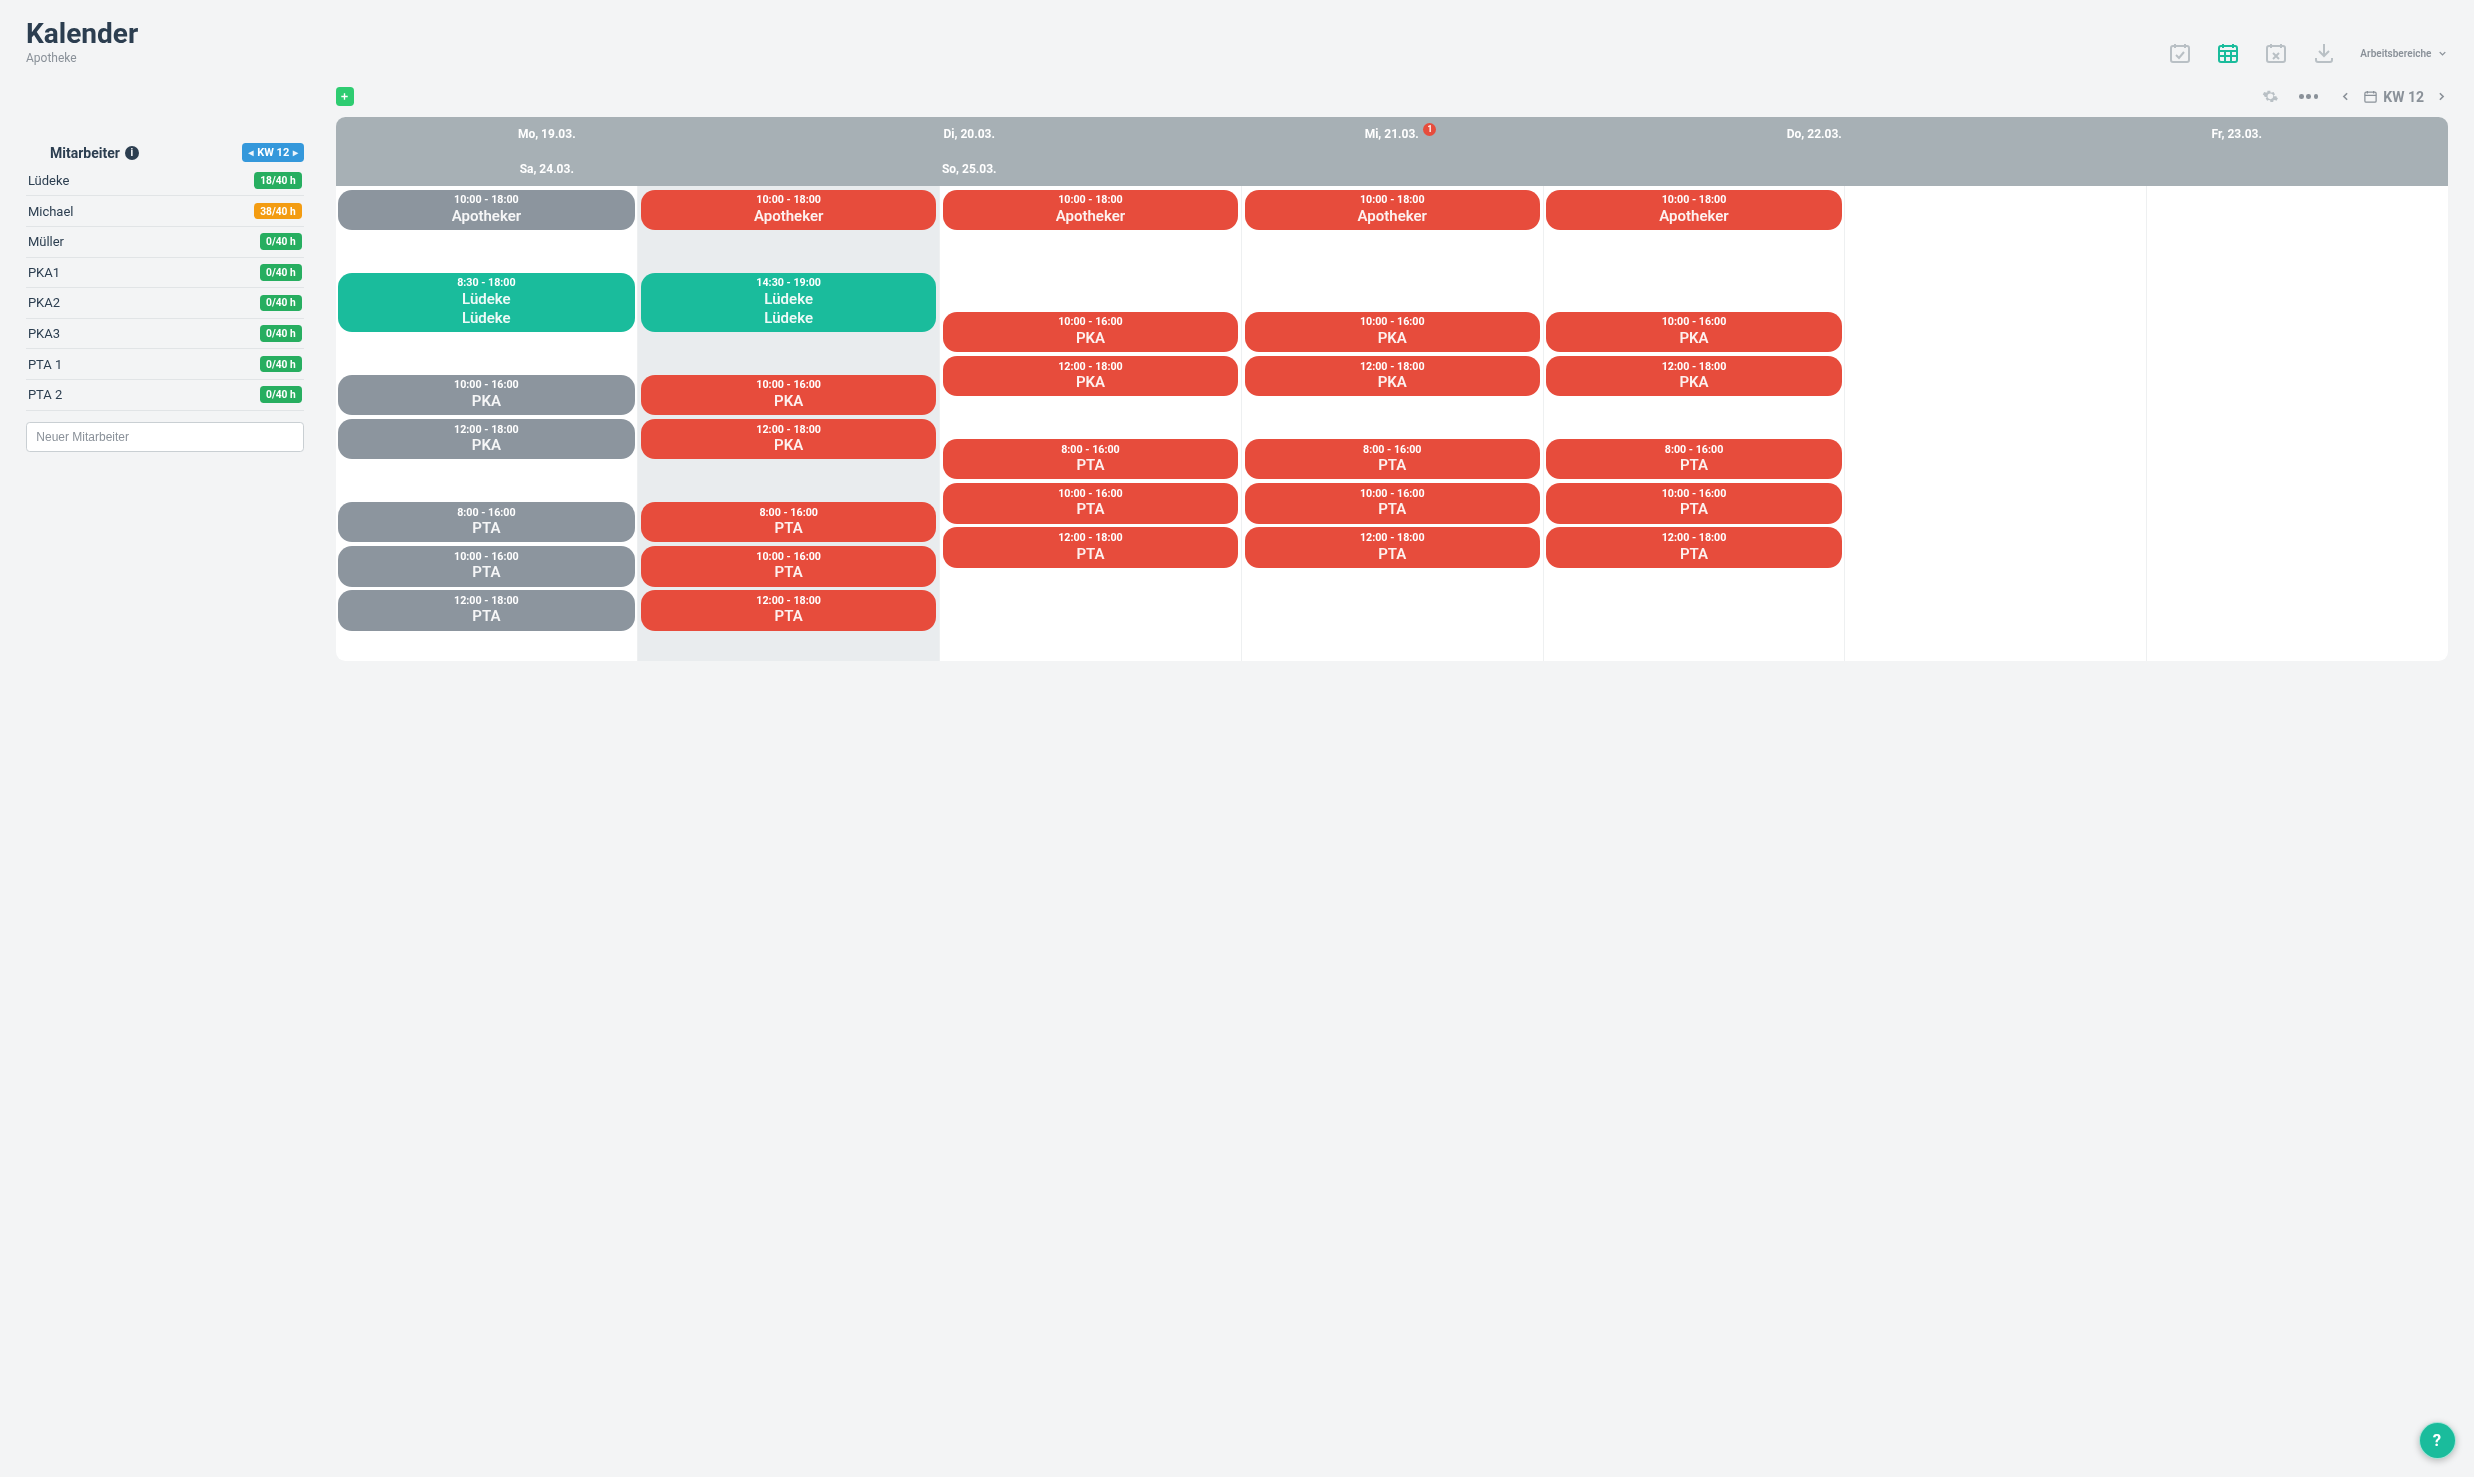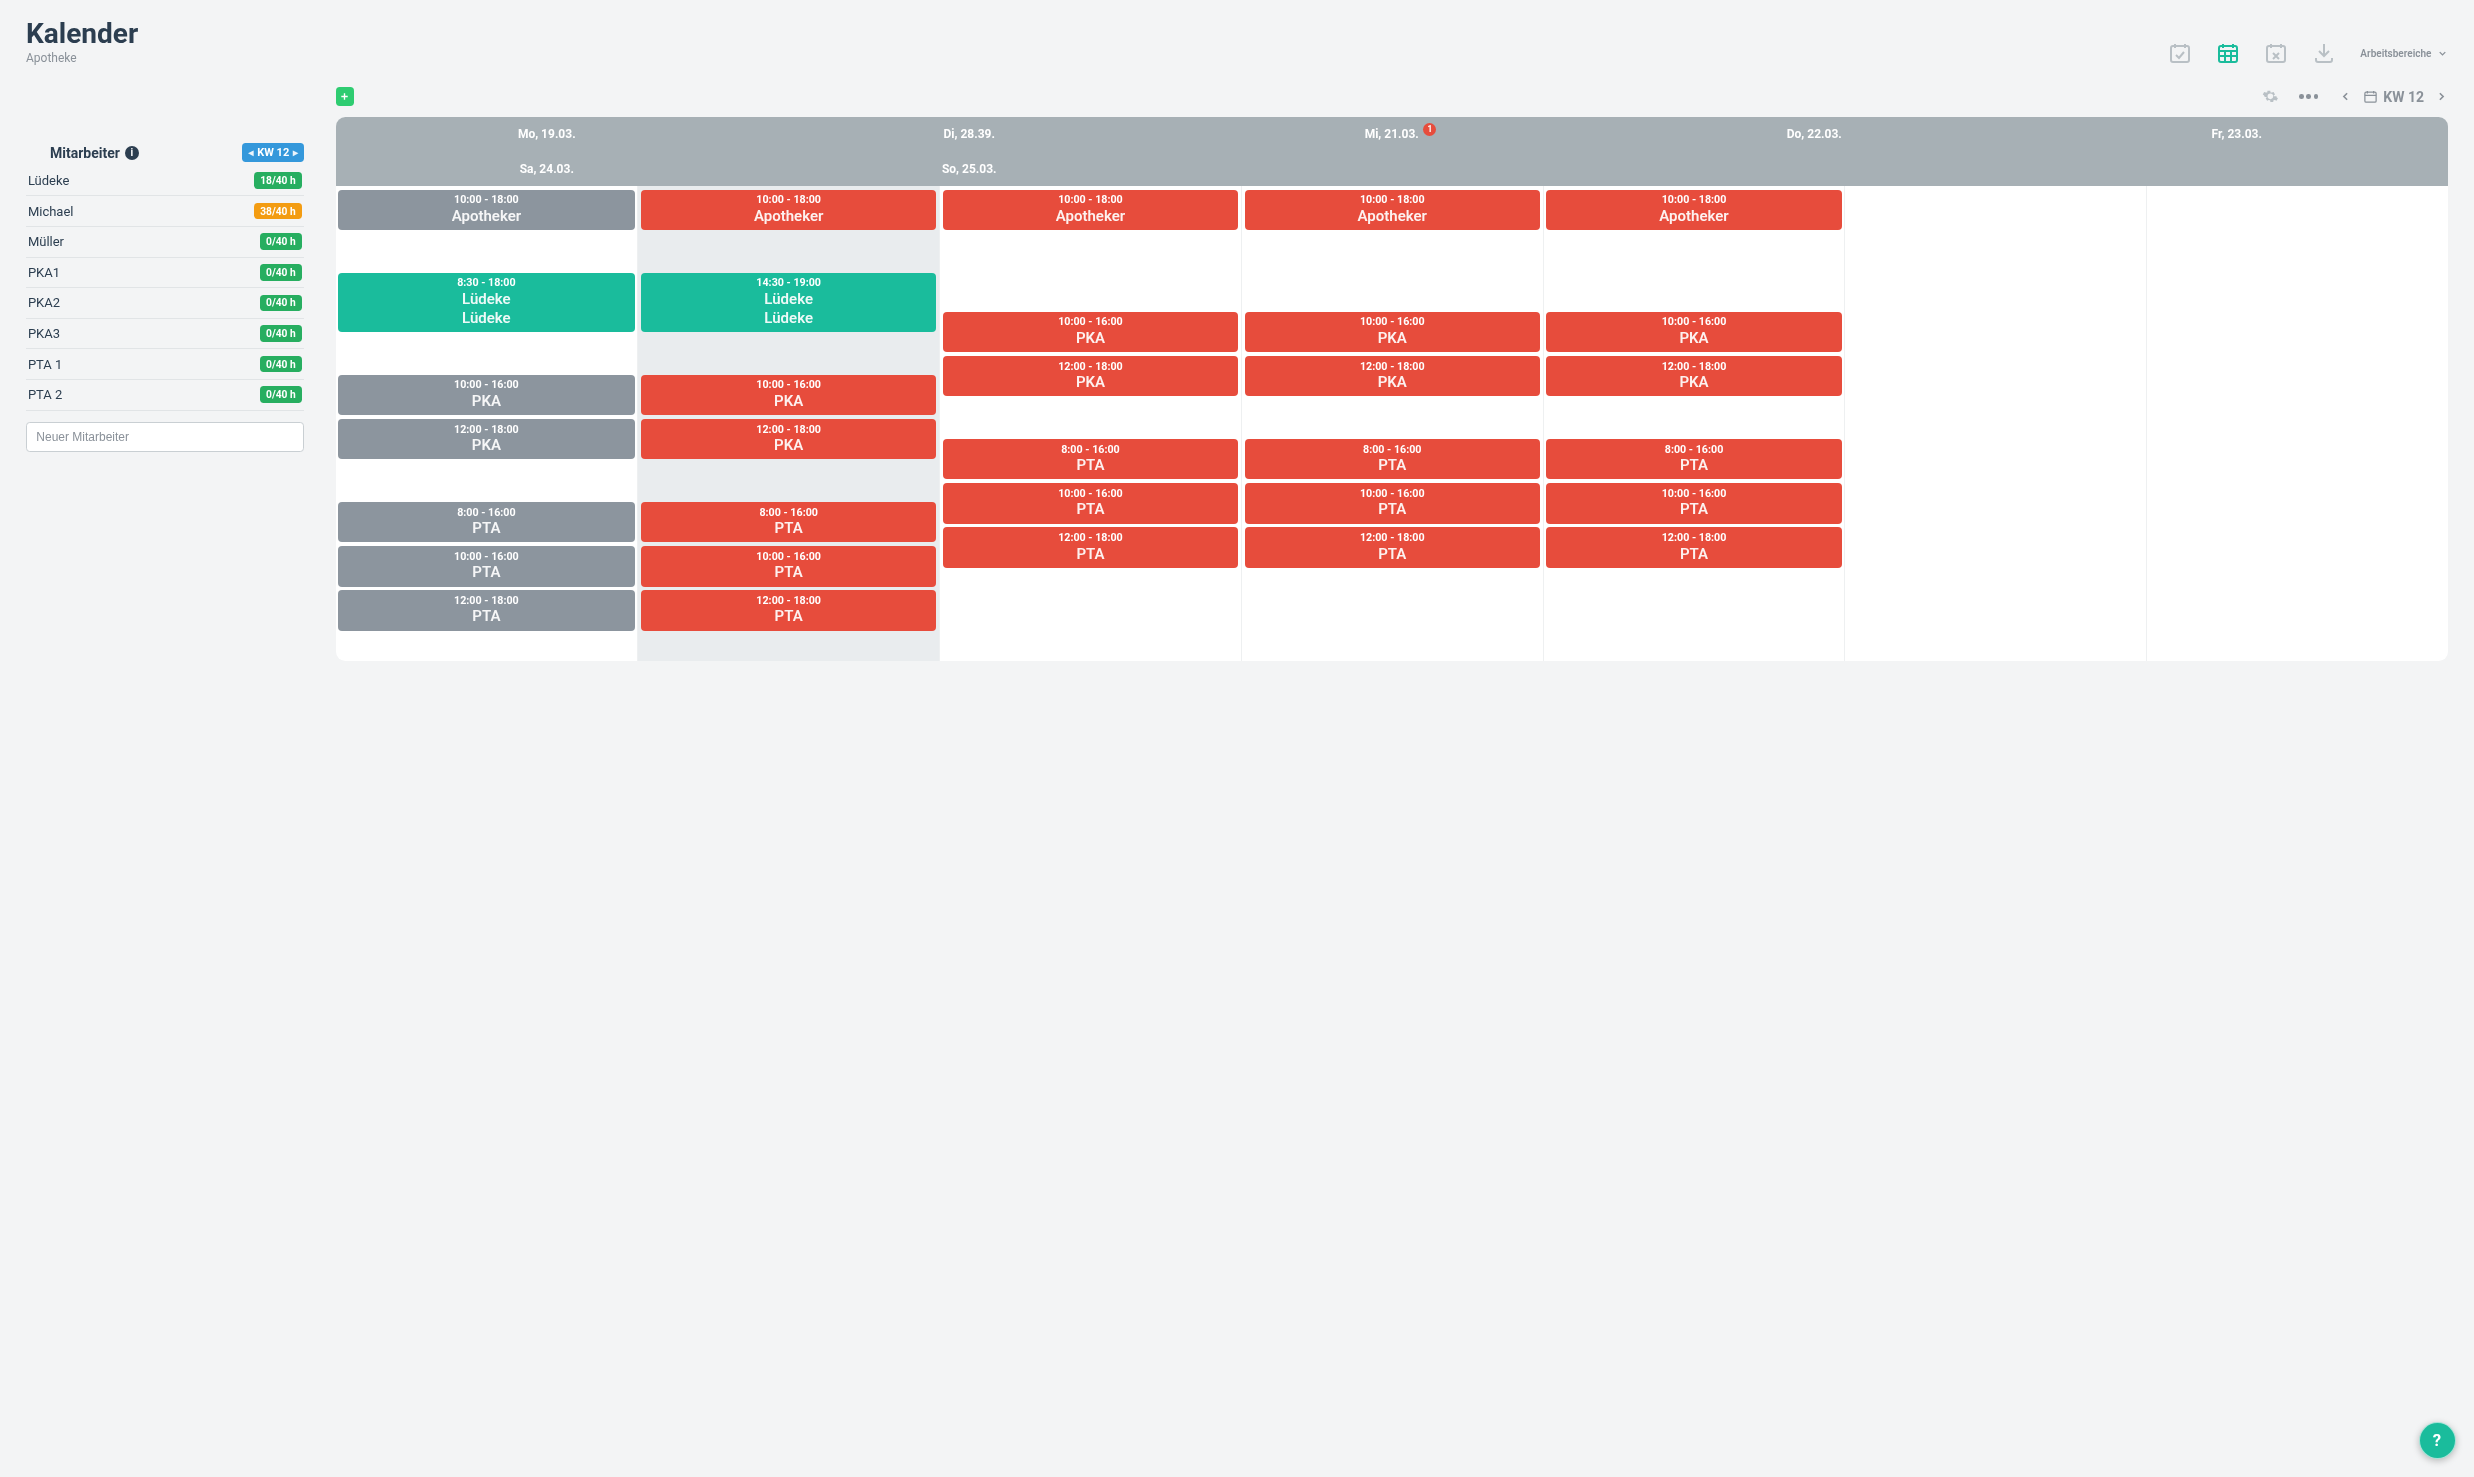--- a/index.html
+++ b/index.html
@@ -73,21 +73,21 @@
   .calendar { border-radius:9.3px; overflow:hidden; background:#fff; }
   .cal-header { display:grid; grid-template-columns: repeat(5, 1fr); background: var(--c-header-bar); }
   .cal-header .day { position:relative; text-align:center; padding:10.2px 3.7px; color:#fff; font-weight:700; font-size:12px;}
   .cal-header .day .notif { position:absolute; top:5.6px; margin-left:4.6px; background: var(--c-red); color:#fff; font-size:8.3px; font-weight:700; min-width:13px; height:13px; border-radius:7.4px; display:inline-flex; align-items:center; justify-content:center; padding: 0 2.8px; }
   .cal-body { display:grid; grid-template-columns: repeat(7, 1fr); min-height: 426px;}
   .cal-col { border-left:0.9px solid #eef0f1; padding: 1.9px 1.9px 28px 1.9px; display:flex; flex-direction:column; }
   .cal-col:first-child { border-left: none; }
   .cal-col.today { background: var(--c-col-hover); }
   .group-gap { height: 39px; }
 
-  .event { border-radius:4px; color:#fff; text-align:center; padding:3.7px 3.7px 4.6px; margin: 1.9px 0.9px; font-size:10.7px; line-height:1.25; font-weight:700;}
+  .event { border-radius:14px; color:#fff; text-align:center; padding:3.7px 3.7px 4.6px; margin: 1.9px 0.9px; font-size:10.7px; line-height:1.25; font-weight:700;}
   .event .sub { font-weight:600; opacity:.92; font-size:15px; display:block; }
   .ev-grey  { background: var(--c-grey-event); }
   .ev-red   { background: var(--c-red); }
   .ev-green { background: var(--c-green); }
 
   
   .help-fab { position: fixed; right: 18.5px; bottom: 18.5px; width:37px; height:37px; border-radius:50%; background: var(--c-green); color:#fff; display:flex; align-items:center; justify-content:center; box-shadow: 0 1.9px 7.4px rgba(0,0,0,.25); cursor:pointer; border:1.9px solid rgba(255,255,255,.6);}
   .help-fab span { font-weight:700; font-size:16.7px; }
 
   .icon-btn { cursor:pointer; display:inline-flex; }
@@ -224,21 +224,21 @@
                 <path d="M9 6l6 6-6 6"></path>
               </svg>
           </span>
         </div>
       </div>
     </div>
 
     <div class="calendar">
       <div class="cal-header" id="cal-header">
           <div class="day"><span>Mo, 19.03.</span></div>
-          <div class="day"><span>Di, 28.39.</span></div>
+          <div class="day"><span>Di, 20.03.</span></div>
           <div class="day"><span>Mi, 21.03.</span><span class="notif">1</span></div>
           <div class="day"><span>Do, 22.03.</span></div>
           <div class="day"><span>Fr, 23.03.</span></div>
           <div class="day"><span>Sa, 24.03.</span></div>
           <div class="day"><span>So, 25.03.</span></div>
         </div>
       <div class="cal-body" id="cal-body">
           <div class="cal-col">
             <div class="event ev-grey">
               <div>10:00 - 18:00</div>

